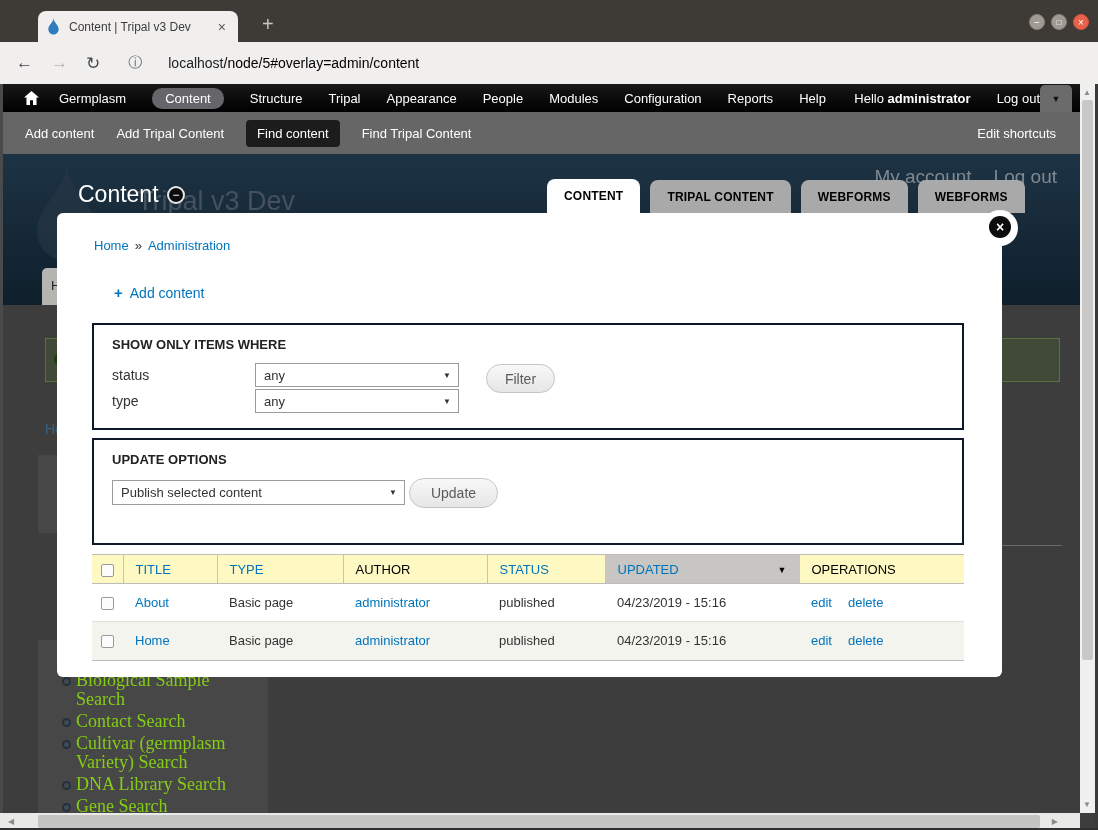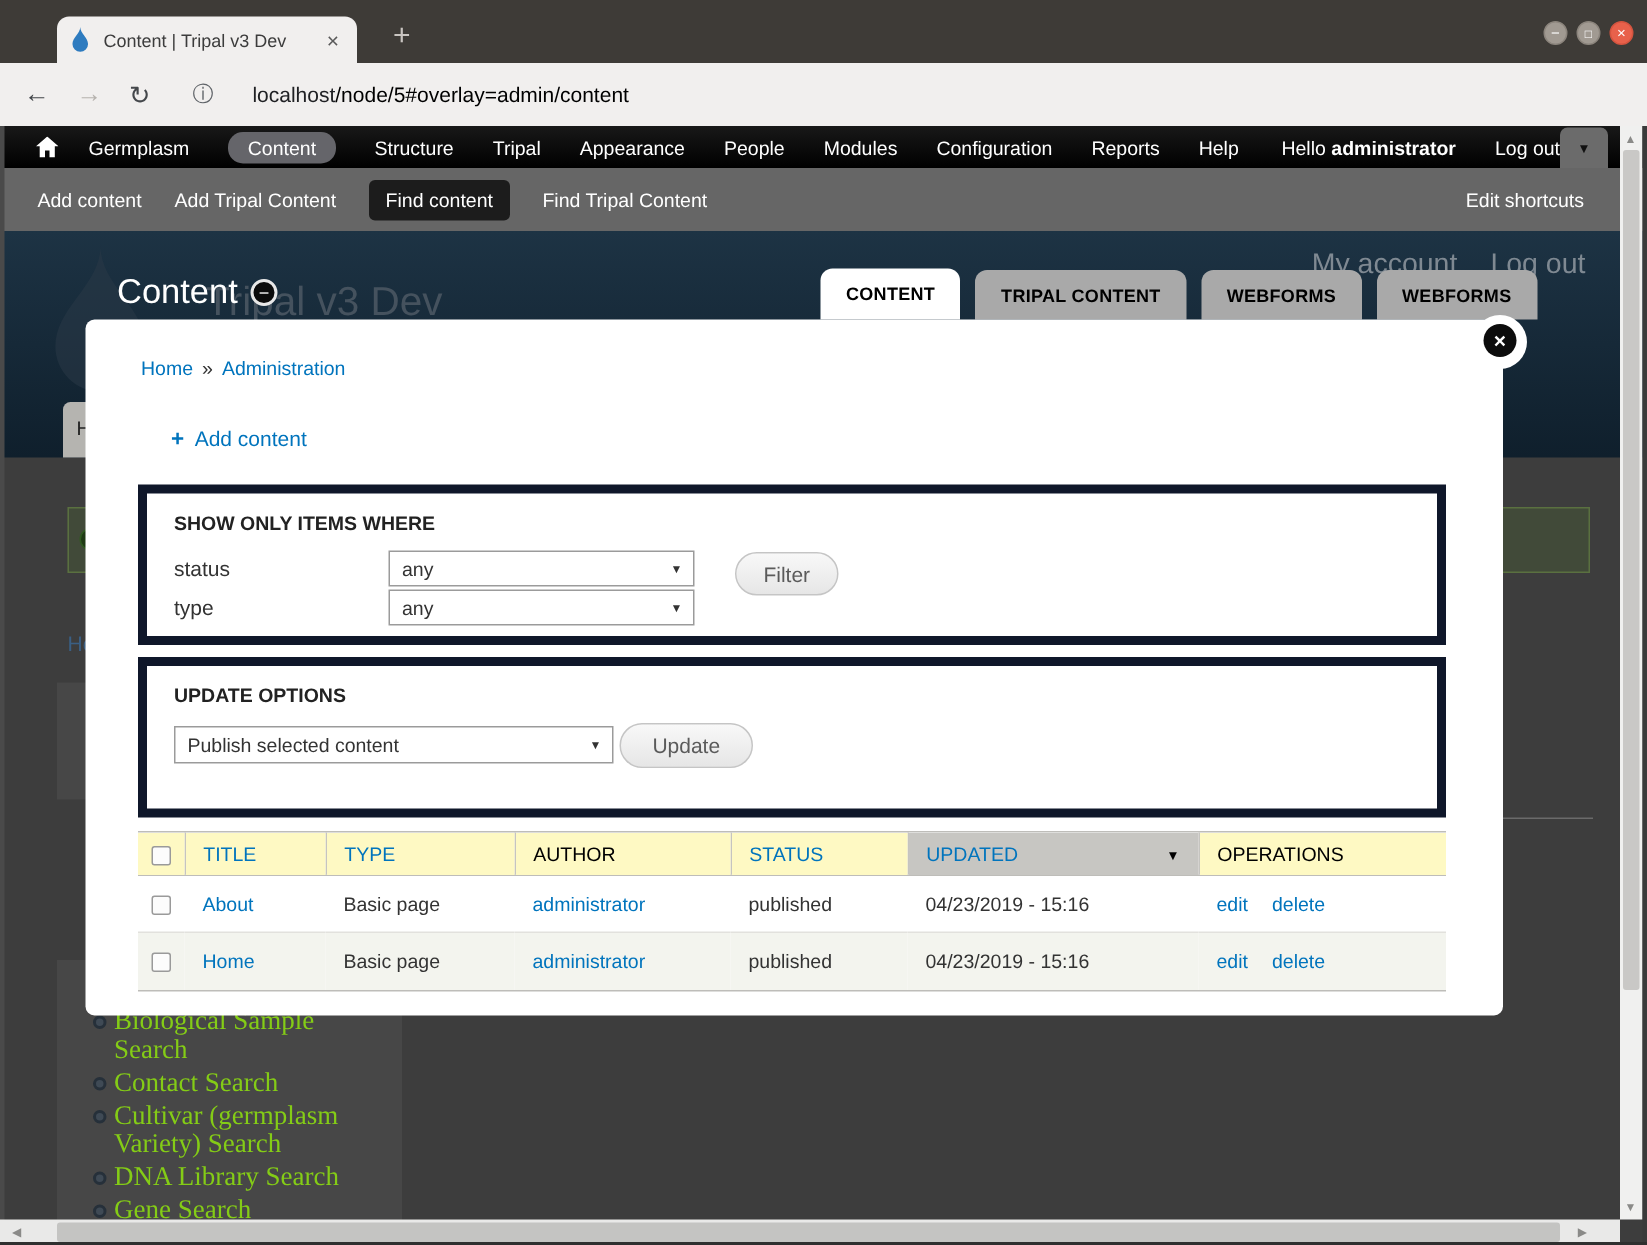--- a/index.html
+++ b/index.html
@@ -82,21 +82,21 @@
   
   .panel{position:absolute;left:57px;top:213px;width:945px;height:464px;background:#fff;border-radius:6px;}
   .closenotch{position:absolute;left:925px;top:-3px;width:36px;height:36px;border-radius:50%;background:#fff;}
   .closebtn{position:absolute;left:7px;top:6px;width:22px;height:22px;border-radius:50%;background:#0c0c0c;color:#fff;font-size:14px;line-height:22px;text-align:center;font-weight:bold;}
   .crumbs{position:absolute;left:37px;top:25px;font-size:13px;color:#333;}
   a.lnk{color:#0074bd;text-decoration:none;cursor:pointer;}
   .crumbs .sep{margin:0 6px;color:#333;}
   .addcontent{position:absolute;left:57px;top:71px;font-size:14px;}
   .addplus{color:#0074bd;font-weight:bold;margin-right:7px;font-size:15px;}
 
-  .fset{position:absolute;left:35px;width:872px;background:#fff;border:6px solid #0f172a;}
+  .fset{position:absolute;left:35px;width:872px;background:#fff;border:2px solid #0f172a;}
   .fset1{top:110px;height:107px;}
   .fset2{top:225px;height:107px;}
   .legend{position:absolute;left:18px;top:12px;font-size:13px;font-weight:bold;color:#222;}
   .flabel{position:absolute;left:18px;font-size:14px;color:#333;}
   .selbox{position:absolute;background:#fff;border:1px solid #9b9b9b;font-size:13px;color:#333;display:flex;align-items:center;padding:0 8px;}
   .selbox .caret{position:absolute;right:7px;font-size:8px;color:#333;}
   .pillbtn{position:absolute;border:1px solid #c5c5c5;border-radius:15px;background:linear-gradient(#f8f8f8,#e6e6e6);color:#5b5b5b;font-size:14px;display:flex;align-items:center;justify-content:center;}
 
   
   .ctable{position:absolute;left:35px;top:341px;width:872px;border-collapse:collapse;table-layout:fixed;font-size:13px;}

